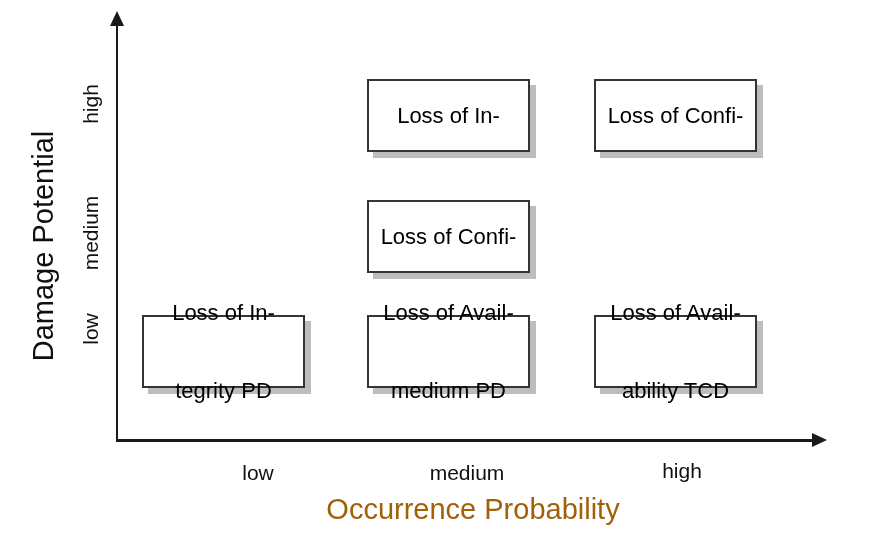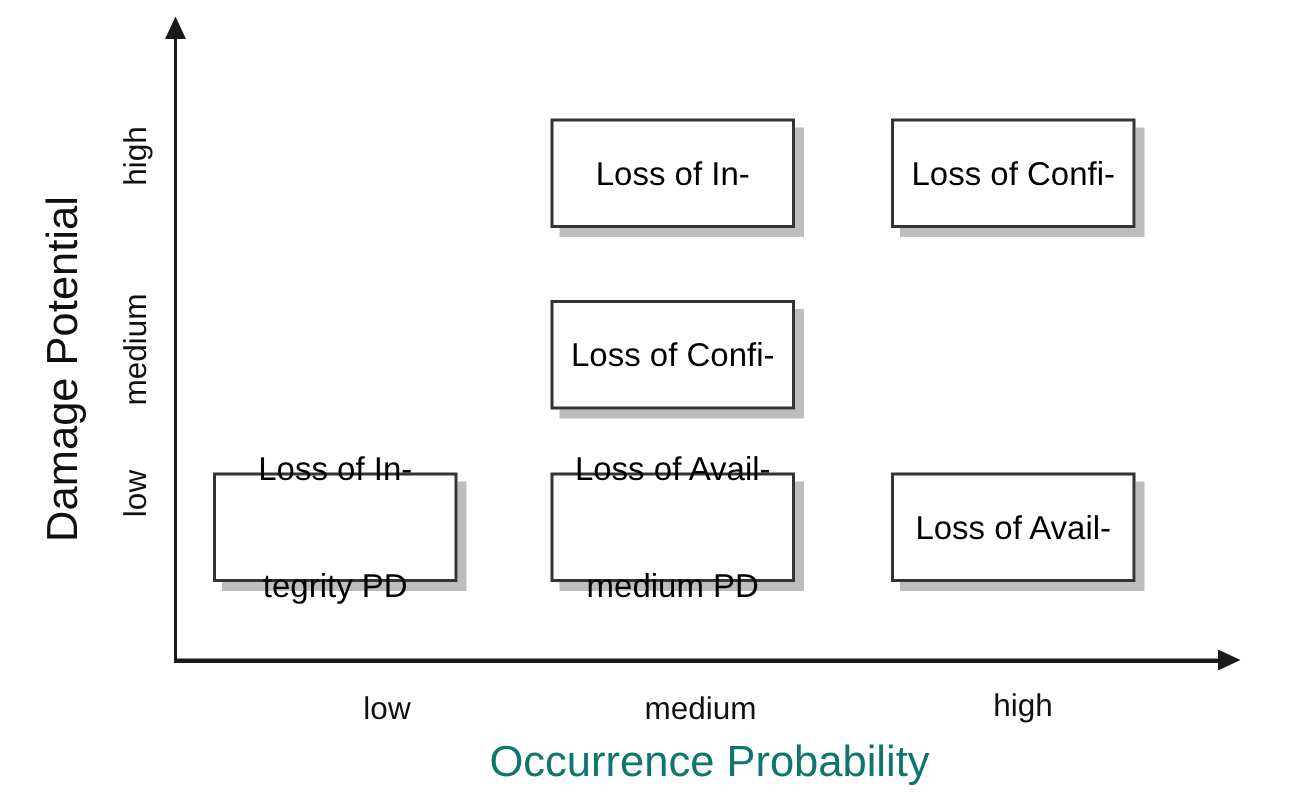--- a/index.html
+++ b/index.html
@@ -54,21 +54,21 @@
     border-left: 15px solid #1a1a1a;
   }
   
   .xlabel {
     position: absolute;
     left: 473px;
     top: 509px;
     transform: translate(-50%, -50%);
     font-size: 29px;
     white-space: nowrap;
-    color: #0f766e;
+    color: #a16207;
   }
   .ylabel {
     position: absolute;
     left: 43px;
     top: 246px;
     transform: translate(-50%, -50%) rotate(-90deg);
     font-size: 29px;
     white-space: nowrap;
     color: #101010;
   }
@@ -152,15 +152,16 @@
   <div class="box r-low c-low">
     <span>Loss of In-</span>
     <span>tegrity PD</span>
   </div>
   <div class="box r-low c-medium">
     <span>Loss of Avail-</span>
     <span>medium PD</span>
   </div>
   <div class="box r-low c-high">
     <span>Loss of Avail-</span>
+    <span>ability TCD</span>
   </div>
 
 </div>
 
 </body></html>

